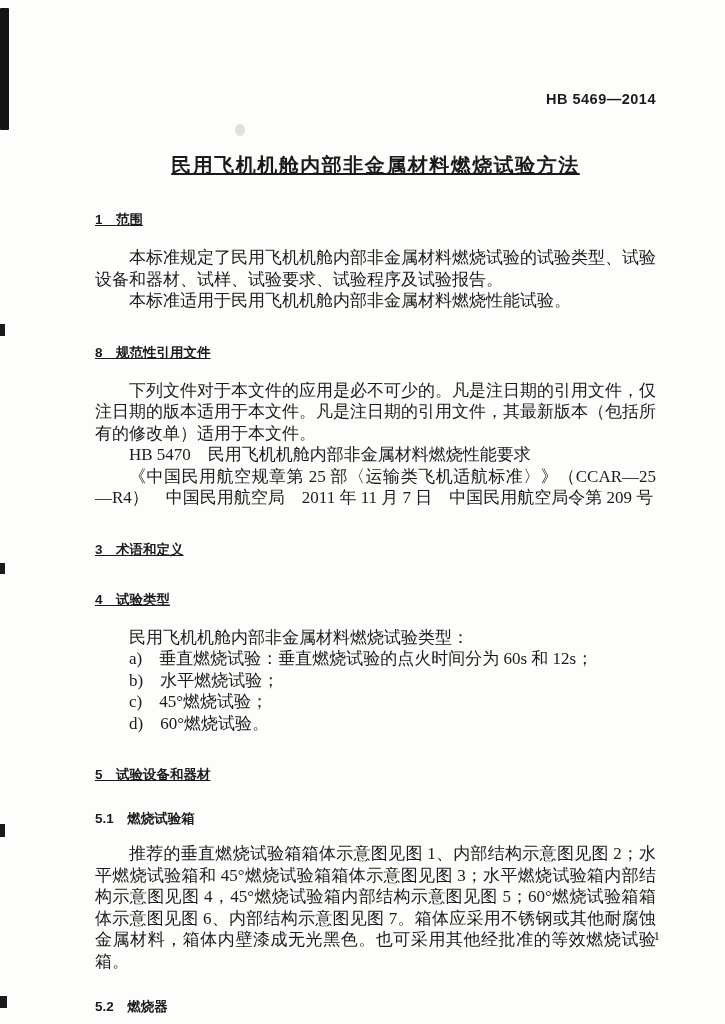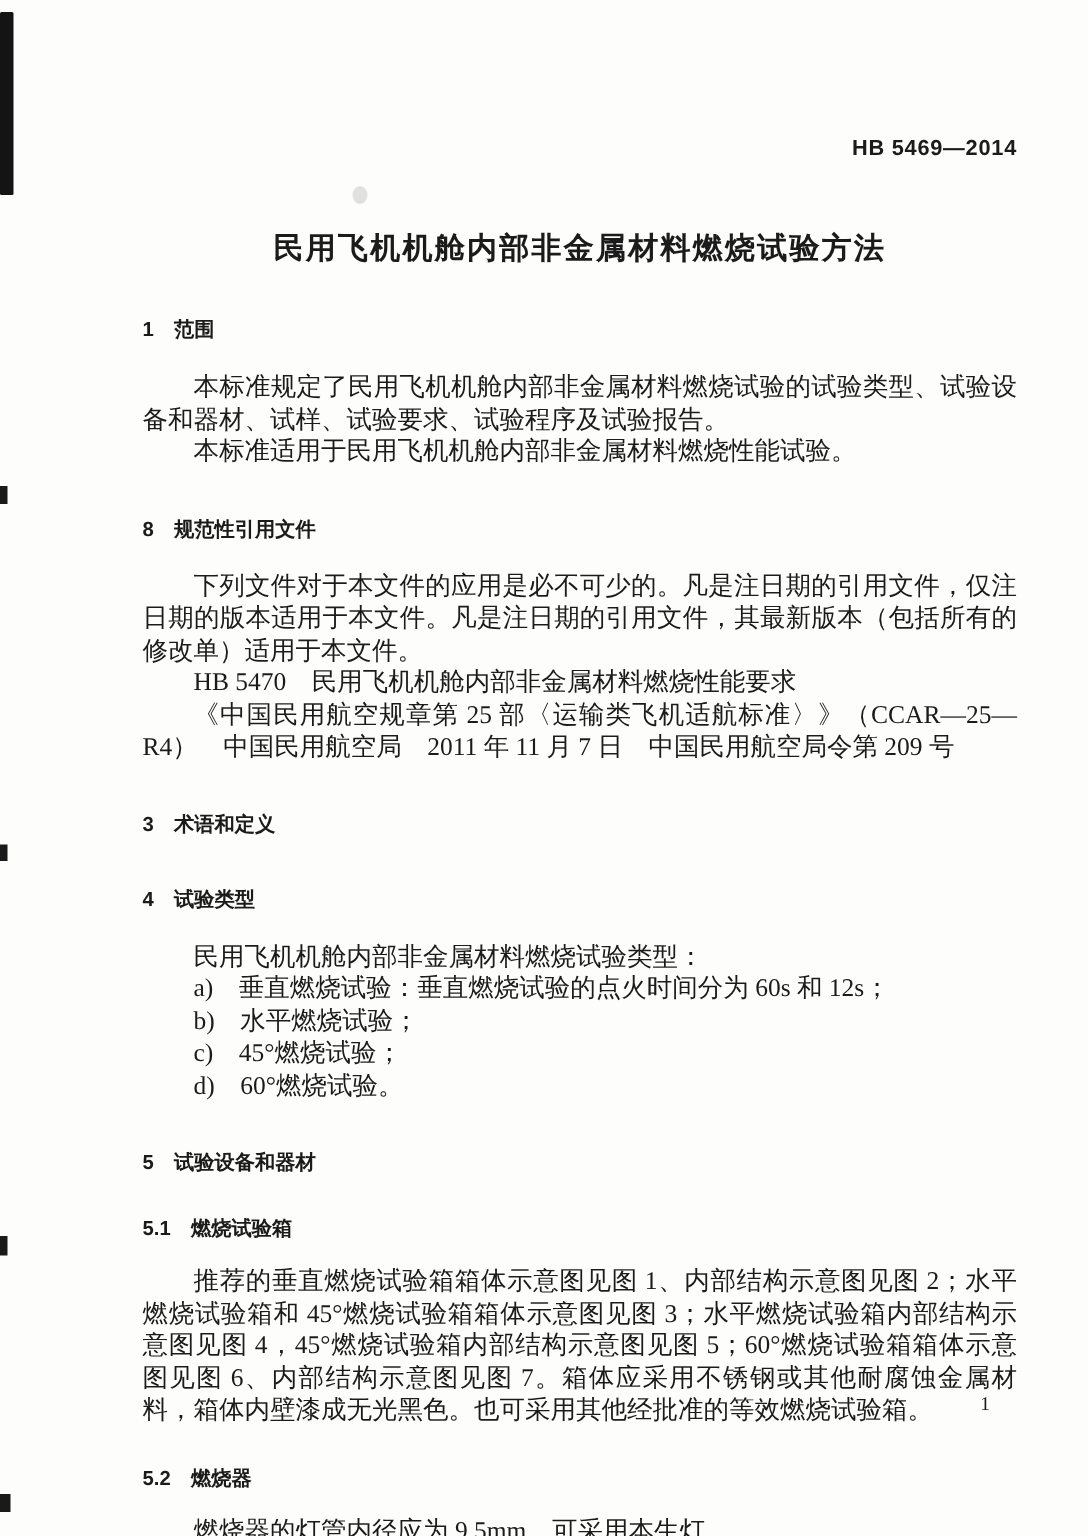--- a/index.html
+++ b/index.html
@@ -11,21 +11,21 @@
     height: 1024px;
     background: #fdfdfb;
     position: relative;
     overflow: hidden;
     font-family: "Liberation Serif", "DejaVu Serif", serif;
     color: #1b1b1b;
   }
   .page {
     position: absolute;
     inset: 0;
-    padding: 90px 47px 0 95px;
+    padding: 90px 69px 0 95px;
     box-sizing: border-box;
   }
   
   .scan-bar {
     position: absolute;
     left: 0;
     top: 8px;
     width: 9px;
     height: 122px;
     background: #141414;
@@ -60,26 +60,28 @@
     font-size: 14.5px;
     letter-spacing: .5px;
   }
   .doc-title {
     font-family: "Liberation Sans", "DejaVu Sans", sans-serif;
     font-weight: bold;
     font-size: 20px;
     letter-spacing: 1.5px;
     text-align: center;
     margin: 44px 0 14px 0;
+    text-decoration: underline;
   }
   .sec {
     font-family: "Liberation Sans", "DejaVu Sans", sans-serif;
     font-weight: bold;
     font-size: 13.5px;
     margin: 32px 0 18px 0;
+    text-decoration: underline;
   }
   .subsec {
     font-family: "Liberation Sans", "DejaVu Sans", sans-serif;
     font-weight: bold;
     font-size: 13.5px;
     margin: 26px 0 15px 0;
   }
   .body {
     font-size: 17px;
     line-height: 21.5px;

